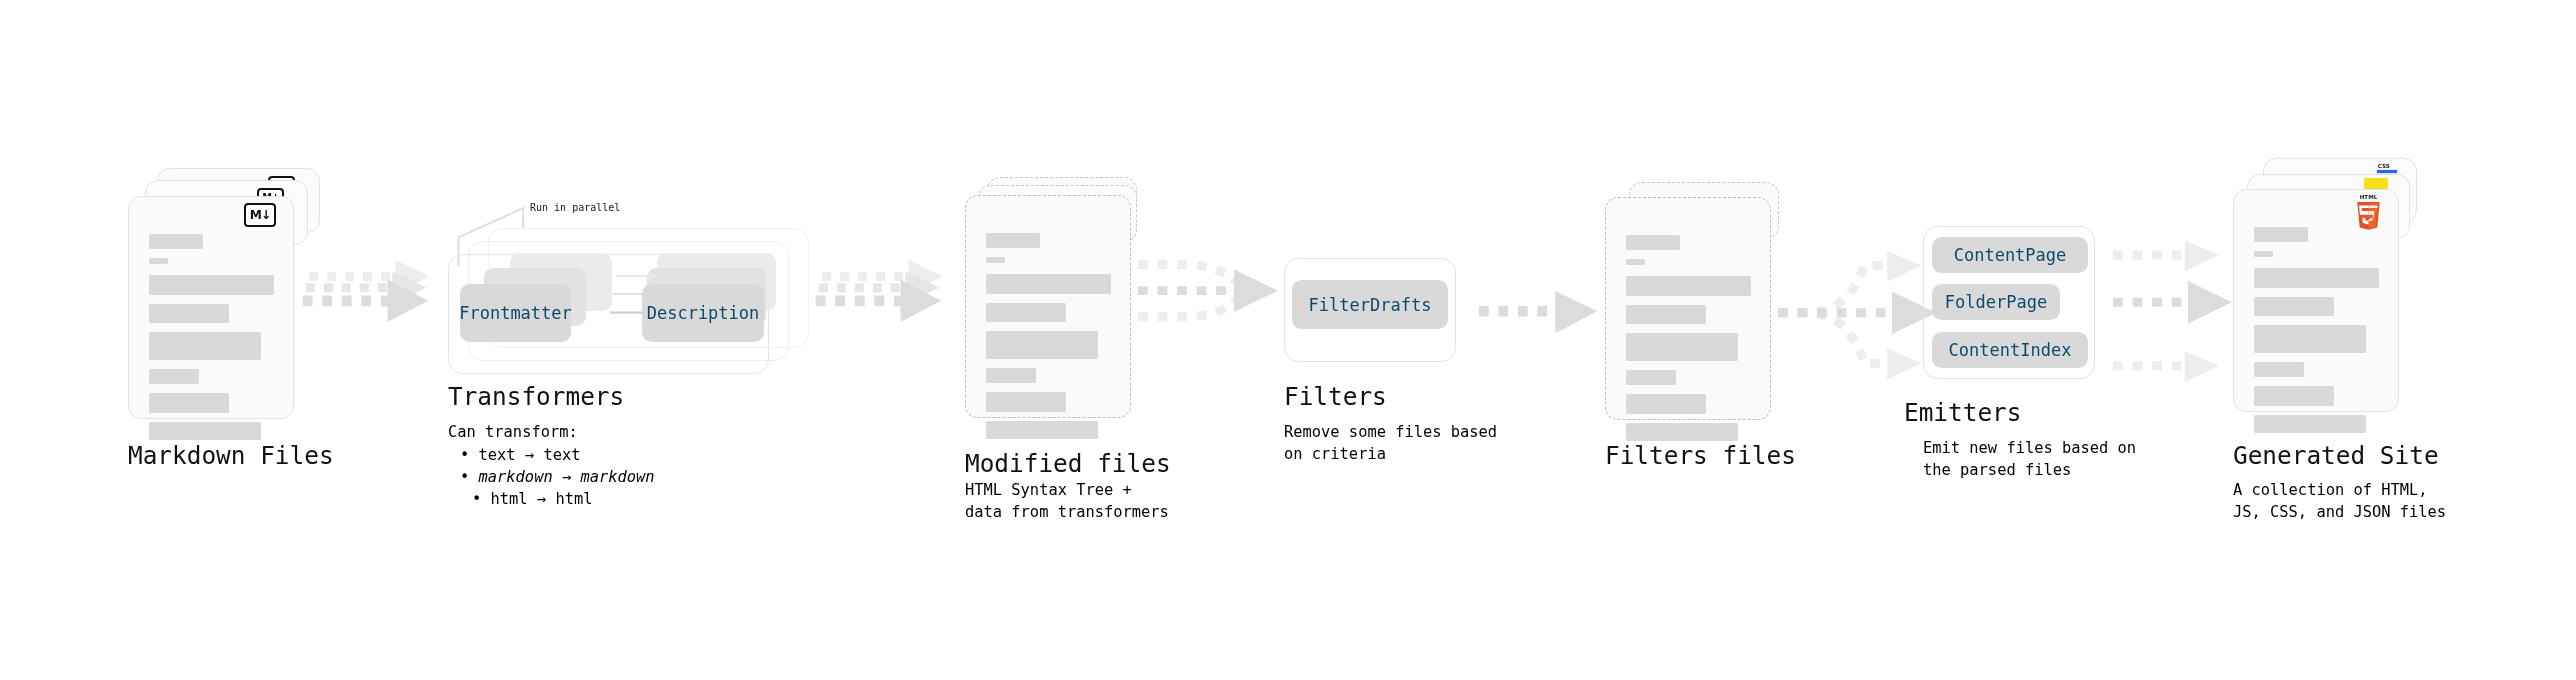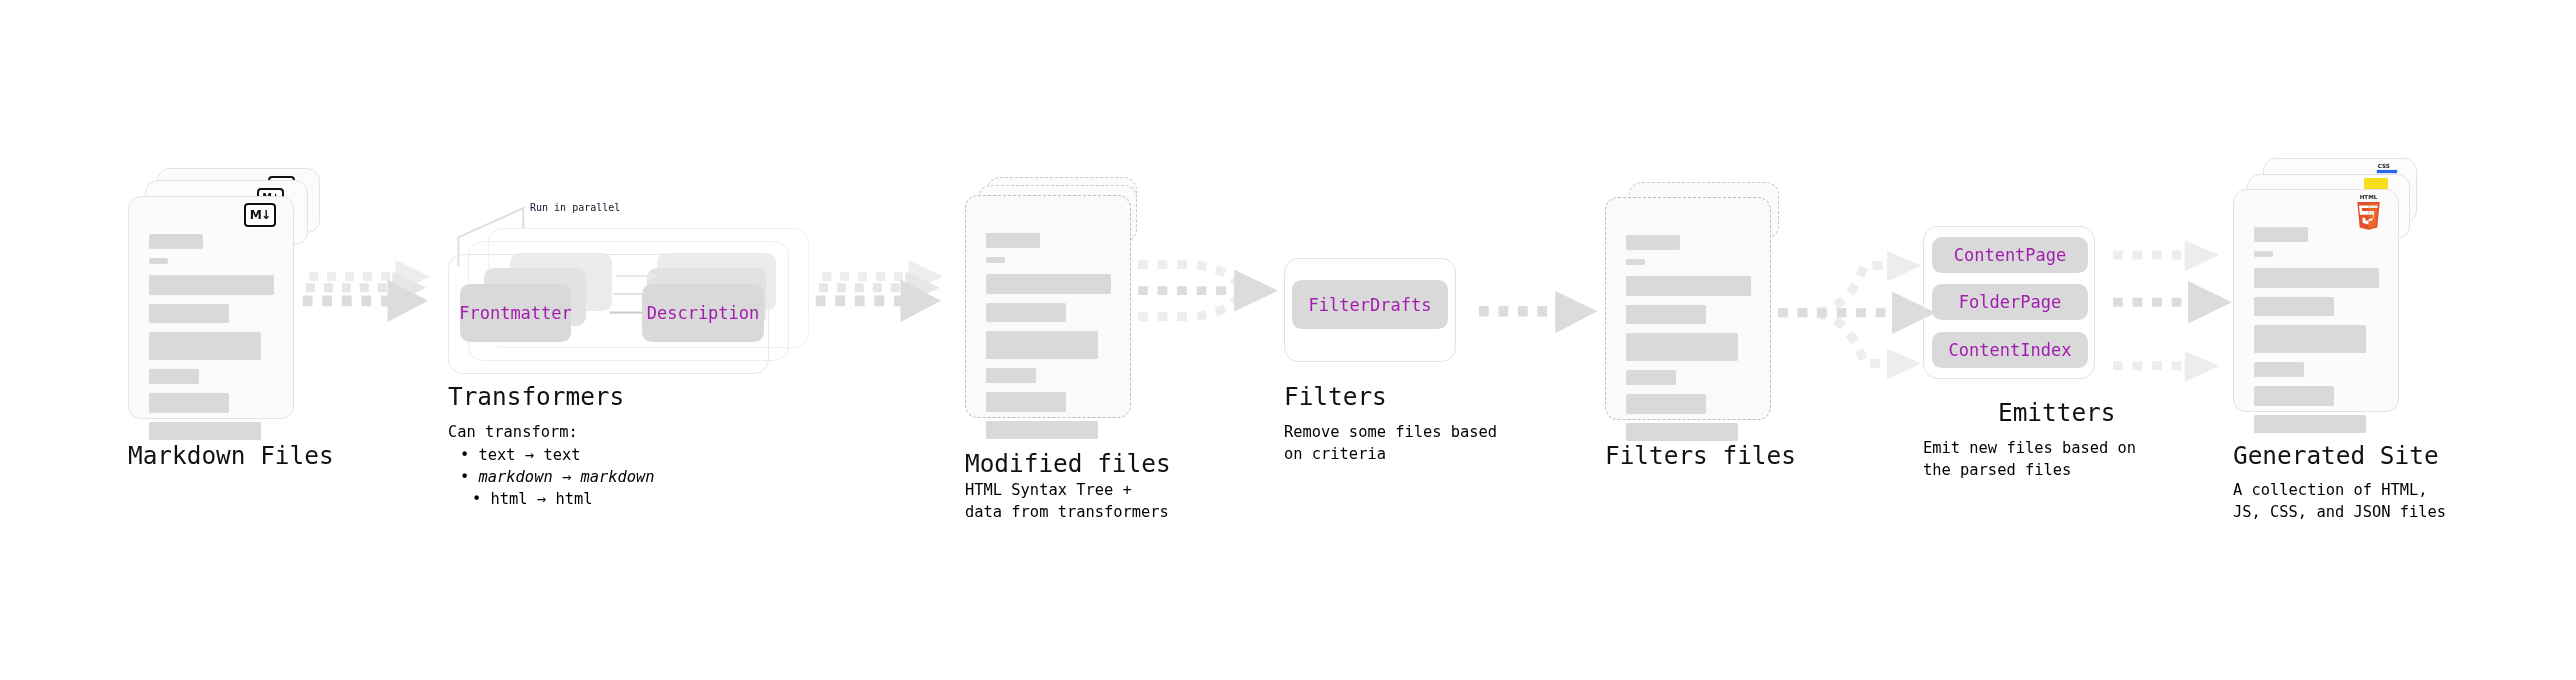--- a/index.html
+++ b/index.html
@@ -56,21 +56,21 @@
 
   
   .groupbox{
     position:absolute;border:1.6px solid #e6e6e6;border-radius:14.6px;
     background:transparent;box-sizing:border-box;
   }
   .chip{
     position:absolute;background:#d9d9d9;border-radius:9.8px;
     display:flex;align-items:center;justify-content:center;
     font-family:"DejaVu Sans Mono","Liberation Mono",monospace;
-    font-size:17px;color:#a21caf;white-space:nowrap;box-sizing:border-box;
+    font-size:17px;color:#0c4a6e;white-space:nowrap;box-sizing:border-box;
   }
   .chip.g1{background:#ebebeb;}
   .chip.g2{background:#e2e2e2;}
 
   .runlabel{
     position:absolute;font-family:"DejaVu Sans Mono","Liberation Mono",monospace;
     font-size:10px;color:#0f172a;white-space:nowrap;
   }
 
   svg{position:absolute;overflow:visible;}
@@ -247,24 +247,24 @@
       <line x1="0" y1="88" x2="150" y2="88" stroke="#dcdcdc"></line>
     </g>
     <polygon points="134,12 176,30 134,50" fill="#ededed"></polygon>
     <polygon points="134,132 176,150 134,170" fill="#ededed"></polygon>
     <polygon points="140,62 194,88 140,114" fill="#dcdcdc"></polygon>
   </svg>
 
   <div class="abs" style="left:0;top:0;">
     <div class="groupbox" style="left:1923px;top:226px;width:172px;height:153px;border-color:#e3e3e3;"></div>
     <div class="chip" style="left:1932px;top:237px;width:156px;height:36px;">ContentPage</div>
-    <div class="chip" style="left:1932px;top:284px;width:156px;height:36px;">FolderPage</div>
+    <div class="chip" style="left:1932px;top:284px;width:128px;height:36px;">FolderPage</div>
     <div class="chip" style="left:1932px;top:332px;width:156px;height:36px;">ContentIndex</div>
 
-    <div class="title abs" style="left:1998px;top:398px;">Emitters</div>
+    <div class="title abs" style="left:1904px;top:398px;">Emitters</div>
     <div class="caption abs" style="left:1923px;top:437px;">Emit new files based on
 the parsed files</div>
   </div>
 
   <svg class="abs" width="163" height="163" style="left:2113px;top:237px;" viewBox="0 0 200 200">
     <g fill="none" stroke-width="11" stroke-dasharray="12 12">
       <line x1="0" y1="22" x2="96" y2="22" stroke="#ededed"></line>
       <line x1="0" y1="80" x2="100" y2="80" stroke="#dcdcdc"></line>
       <line x1="0" y1="158" x2="96" y2="158" stroke="#ededed"></line>
     </g>

